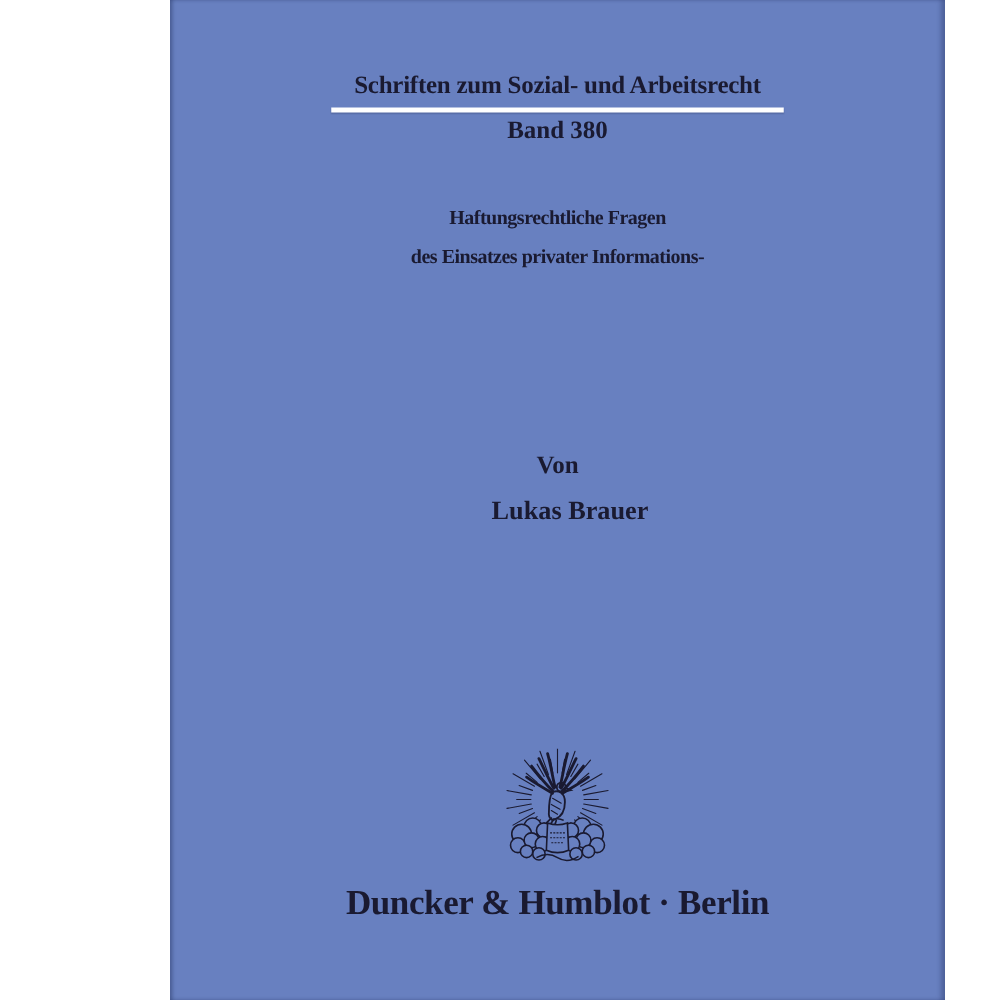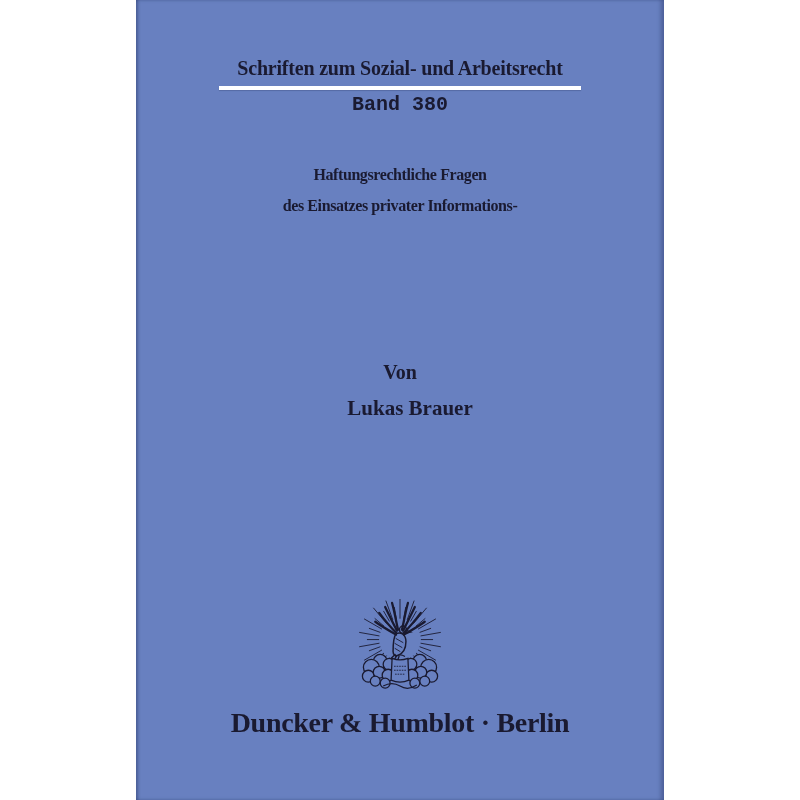--- a/index.html
+++ b/index.html
@@ -12,42 +12,42 @@
   body{
     width:800px;height:800px;
     background:var(--page-bg);
     font-family:"Liberation Serif","DejaVu Serif",serif;
     position:relative;
     overflow:hidden;
   }
   .cover{
     position:absolute;
     left:136px;top:0;
-    width:528px;height:800px;
+    width:620px;height:800px;
     background:var(--cover-bg);
     color:var(--ink);
     text-align:center;
     box-shadow:inset 3px 0 3px -1px rgba(18,28,70,.35),
                inset -4px 0 4px -1px rgba(18,28,70,.33);
   }
   .cover *{position:absolute;left:0;right:0;margin:0;}
   .series{
     top:57px;
     font-size:20px;font-weight:bold;letter-spacing:-0.2px;
   }
   .rule{
     top:86px;left:50%;right:auto;
     transform:translateX(-50%);
     width:362px;height:4px;
     background:var(--rule);
     box-shadow:0 1px 1px rgba(30,40,80,.25);
   }
   .band{
     top:93px;
-    font-size:20px;font-weight:bold;font-family:Liberation Mono, monospace;
+    font-size:20px;font-weight:bold;
   }
   .title{
     top:159px;
     font-size:16px;font-weight:bold;line-height:31px;letter-spacing:-0.4px;
   }
   .title span{position:static;display:block;}
   .byline{
     top:361px;
     font-size:20px;font-weight:bold;
   }

